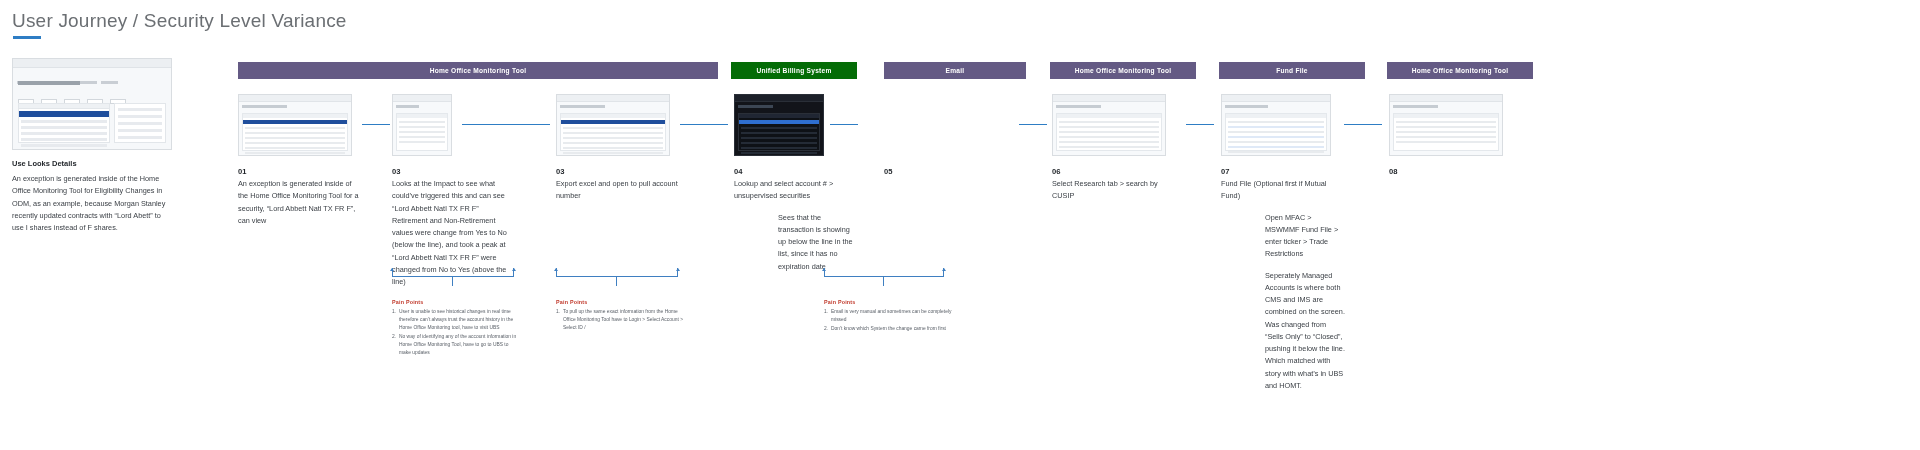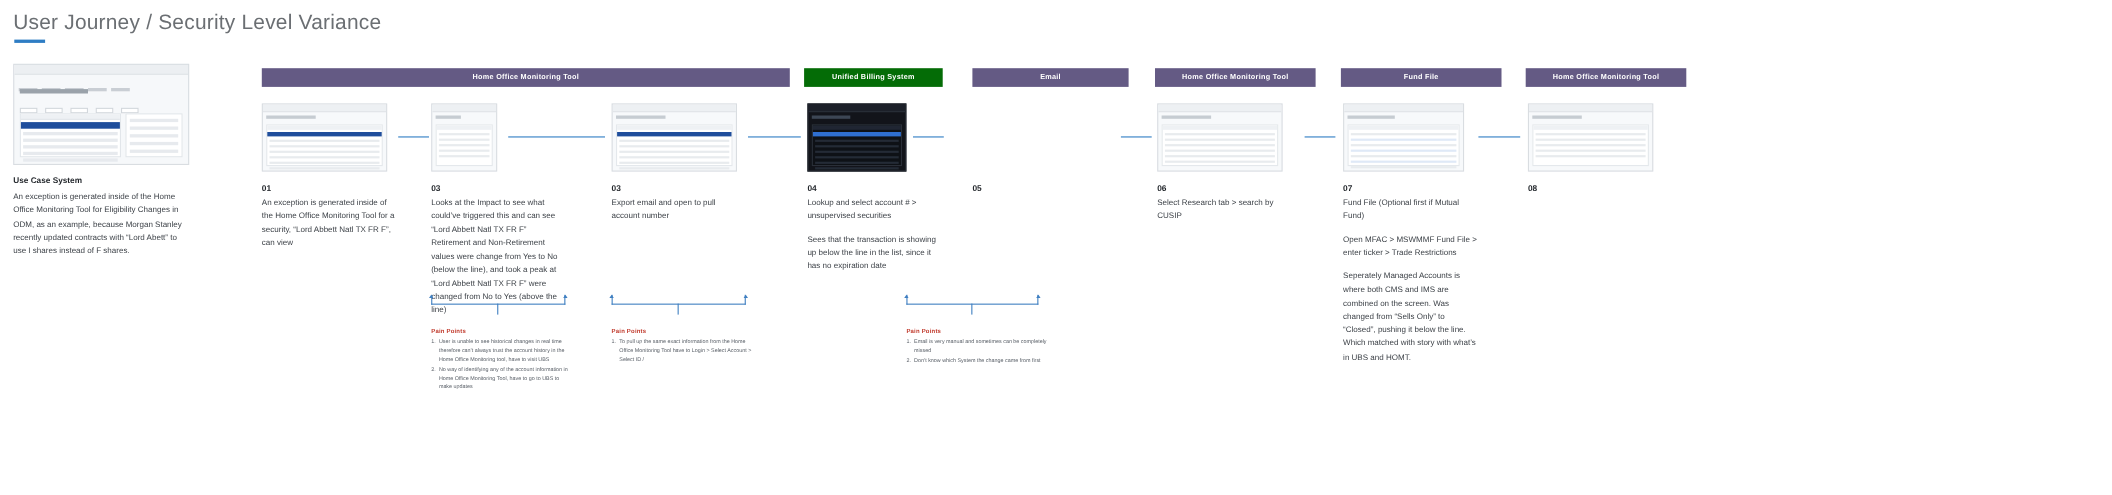--- a/index.html
+++ b/index.html
@@ -81,21 +81,21 @@
 
   .step-num {
     position: absolute; top: 163px;
     font-size: 7.6px; font-weight: 700; color: #1f2328;
   }
   .step-body {
     position: absolute; top: 174px;
     font-size: 7.3px; line-height: 1.68; color: #3c4147;
   }
   .step-body p { margin: 0; }
-  .step-body p + p { margin-top: 9px; }
+  .step-body p + p { margin-top: 9px; margin-left: 44px; }
 
   
   .bracket { position: absolute; }
   .bracket .bar  { position:absolute; left:0; right:0; top:8px; height:1px; background:#3f7fc1; }
   .bracket .lend { position:absolute; left:0; top:0; width:1px; height:9px; background:#3f7fc1; }
   .bracket .rend { position:absolute; right:0; top:0; width:1px; height:9px; background:#3f7fc1; }
   .bracket .larr, .bracket .rarr {
     position:absolute; top:0; width:0; height:0;
     border-left:2.5px solid transparent; border-right:2.5px solid transparent;
     border-bottom:3.5px solid #3f7fc1;
@@ -138,21 +138,21 @@
 
       </div>
       <div class="tb-panel">
         <div class="row"></div>
           <div class="row"></div>
           <div class="row"></div>
         <div class="row"></div>
           <div class="row"></div>
       </div>
     </div>
-    <div class="uc-title">Use Case System</div>
+    <div class="uc-title">Use Looks Details</div>
     <div class="uc-body">An exception is generated inside of the Home Office Monitoring Tool for Eligibility Changes in ODM, as an example, because Morgan Stanley recently updated contracts with “Lord Abett” to use I shares instead of F shares.</div>
   </div>
 
   <div class="track">
 
     <div class="sys-bar sys-purple" style="left:238px;  width:480px;">Home Office Monitoring Tool</div>
     <div class="sys-bar sys-green" style="left:731px;  width:126px;">Unified Billing System</div>
     <div class="sys-bar sys-purple" style="left:884px;  width:142px;">Email</div>
     <div class="sys-bar sys-purple" style="left:1050px; width:146px;">Home Office Monitoring Tool</div>
     <div class="sys-bar sys-purple" style="left:1219px; width:146px;">Fund File</div>
@@ -269,21 +269,21 @@
     <div class="step-num" style="left:1221px;">07</div>
     <div class="step-num" style="left:1389px;">08</div>
 
     <div class="step-body" style="left:238px;  width:122px;">
       <p>An exception is generated inside of the Home Office Monitoring Tool for a security, “Lord Abbett Natl TX FR F”, can view</p>
     </div>
     <div class="step-body" style="left:392px;  width:124px;">
       <p>Looks at the Impact to see what could’ve triggered this and can see “Lord Abbett Natl TX FR F” Retirement and Non-Retirement values were change from Yes to No (below the line), and took a peak at “Lord Abbett Natl TX FR F” were changed from No to Yes (above the line)</p>
     </div>
     <div class="step-body" style="left:556px;  width:122px;">
-      <p>Export email and open to pull account number</p>
+      <p>Export excel and open to pull account number</p>
     </div>
     <div class="step-body" style="left:734px;  width:124px;">
       <p>Lookup and select account # &gt; unsupervised securities</p>
       <p>Sees that the transaction is showing up below the line in the list, since it has no expiration date</p>
     </div>
     <div class="step-body" style="left:1052px; width:124px;">
       <p>Select Research tab &gt; search by CUSIP</p>
     </div>
     <div class="step-body" style="left:1221px; width:124px;">
       <p>Fund File (Optional first if Mutual Fund)</p>

